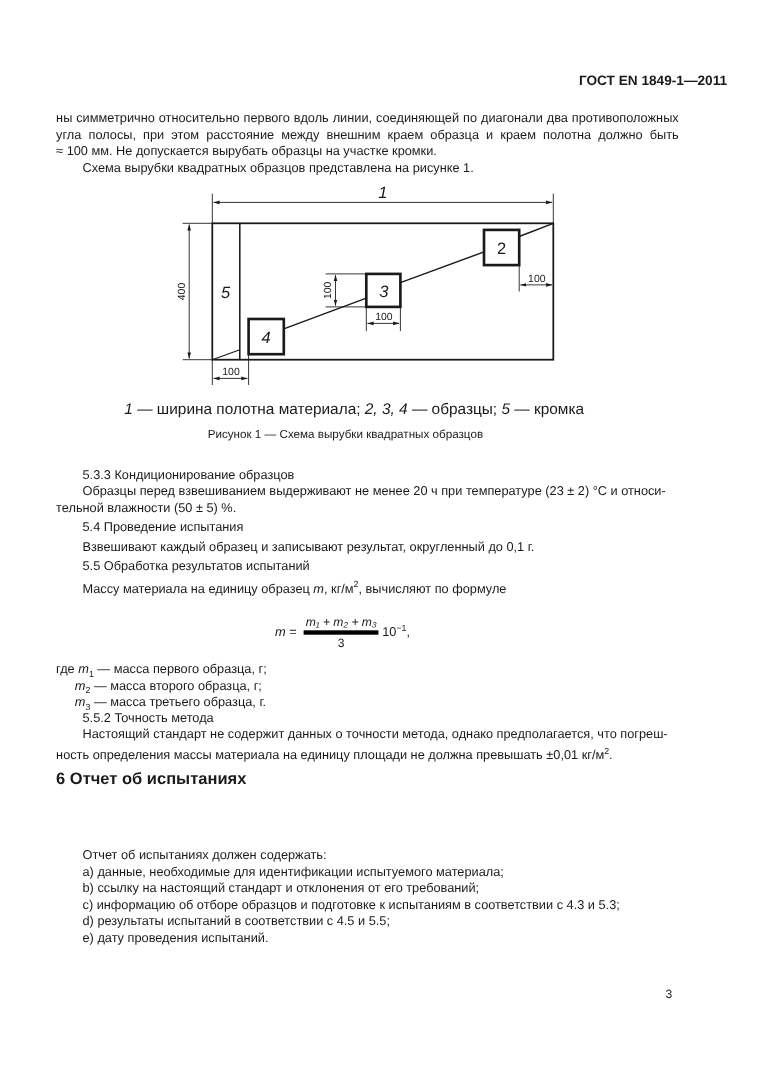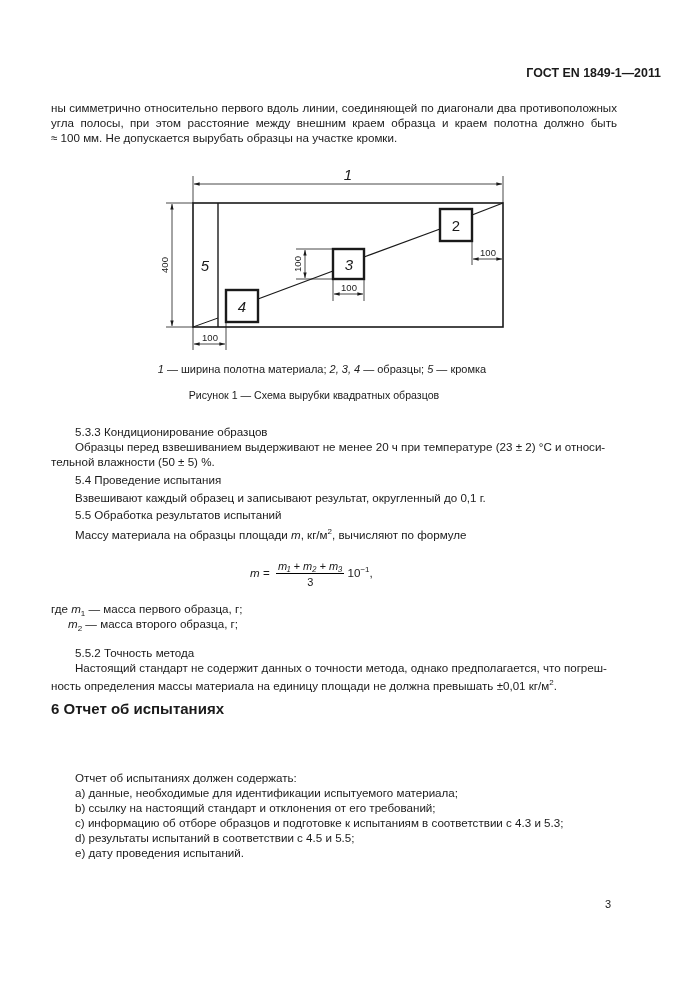--- a/index.html
+++ b/index.html
@@ -7,41 +7,42 @@
          font-family: "Liberation Sans", sans-serif; color: #1a1a1a; font-size: 11.6px; }
   .abs { position: absolute; }
   .header { left: 0; top: 66px; width: 617px; text-align: right; font-weight: bold; font-size: 12.4px; margin-left: 44px; }
   .text { left: 51px; width: 566px; line-height: 15px; }
   .just { text-align: justify; text-align-last: left; }
   .line { white-space: nowrap; height: 15px; }
   .ind { padding-left: 24px; }
   .h { font-weight: normal; }
   .fig { left: 0; top: 0; }
   .fig svg { display: block; }
-  .legend { left: 0; width: 644px; top: 363px; text-align: center; font-size: 11px; }
+  .legend { left: 0; width: 644px; top: 363px; text-align: center; font-size: 14px; }
   .legend i { font-style: italic; }
   .caption { left: 0; width: 628px; top: 389px; text-align: center; font-size: 10.6px; }
   .formula { left: 250px; top: 560px; font-size: 11.6px; }
   .frac { display: inline-block; vertical-align: middle; text-align: center; margin: 0 3px; }
-  .num { border-bottom: 1px solid #000000; padding: 0 2px 1px; font-size: 11px; }
+  .num { border-bottom: 4px solid #000000; padding: 0 2px 1px; font-size: 11px; }
   .den { padding-top: 2px; font-size: 11px; }
   .it { font-style: italic; }
   sub, sup { font-size: 8px; }
   .sec6 { left: 51px; top: 700px; font-size: 15px; font-weight: bold; }
   .pagenum { left: 605px; top: 898px; font-size: 11px; }
 </style>
 </head>
 <body>
 
 <div class="abs header">ГОСТ EN 1849-1—2011</div>
 
 <div class="abs text just" style="top:100px;">
   <div class="line just" style="text-align-last:justify;">ны симметрично относительно первого вдоль линии, соединяющей по диагонали два противоположных</div>
   <div class="line just" style="text-align-last:justify; word-spacing:3px;">угла полосы, при этом расстояние между внешним краем образца и краем полотна должно быть</div>
   <div class="line">≈ 100 мм. Не допускается вырубать образцы на участке кромки.</div>
+  <div class="line ind">Схема вырубки квадратных образцов представлена на рисунке 1.</div>
 </div>
 
 <div class="abs fig">
   <svg width="700" height="360" viewBox="0 0 700 360" xmlns="http://www.w3.org/2000/svg">
     <defs>
       <marker id="arr" viewBox="0 0 10 10" refX="10" refY="5" markerWidth="7" markerHeight="7" orient="auto-start-reverse">
         <path d="M0,2 L10,5 L0,8 z" fill="#1a1a1a"></path>
       </marker>
     </defs>
     <g stroke="#1a1a1a" fill="none">
@@ -113,30 +114,31 @@
 </div>
 <div class="abs text" style="top:490px;">
   <div class="line ind">Взвешивают каждый образец и записывают результат, округленный до 0,1 г.</div>
 </div>
 
 <div class="abs text" style="top:507px;">
   <div class="line ind h">5.5  Обработка результатов испытаний</div>
 </div>
 
 <div class="abs text" style="top:524px;">
-  <div class="line ind"><span>Массу материала на образцы площади </span><span class="it">m</span><span>, кг/м</span><sup>2</sup><span>, вычисляют по формуле</span></div>
+  <div class="line ind"><span>Массу материала на единицу образец </span><span class="it">m</span><span>, кг/м</span><sup>2</sup><span>, вычисляют по формуле</span></div>
 </div>
 
 <div class="abs formula">
   <span class="it">m</span><span> = </span><span class="frac"><div class="num it">m₁ + m₂ + m₃</div><div class="den">3</div></span><span>10</span><sup>−1</sup><span>,</span>
 </div>
 
 <div class="abs text" style="top:601px;">
   <div class="line"><span>где </span><span class="it">m</span><sub>1</sub><span> — масса первого образца, г;</span></div>
   <div class="line" style="padding-left:17px;"><span class="it">m</span><sub>2</sub><span> — масса второго образца, г;</span></div>
+  <div class="line" style="padding-left:17px;"><span class="it">m</span><sub>3</sub><span> — масса третьего образца, г.</span></div>
 </div>
 
 <div class="abs text" style="top:645px;">
   <div class="line ind h">5.5.2  Точность метода</div>
   <div class="line ind">Настоящий стандарт не содержит данных о точности метода, однако предполагается, что погреш-</div>
   <div class="line"><span>ность определения массы материала на единицу площади не должна превышать ±0,01 кг/м</span><sup>2</sup><span>.</span></div>
 </div>
 
 <div class="abs sec6">6  Отчет об испытаниях</div>
 <div class="abs text" style="top:770px;">

